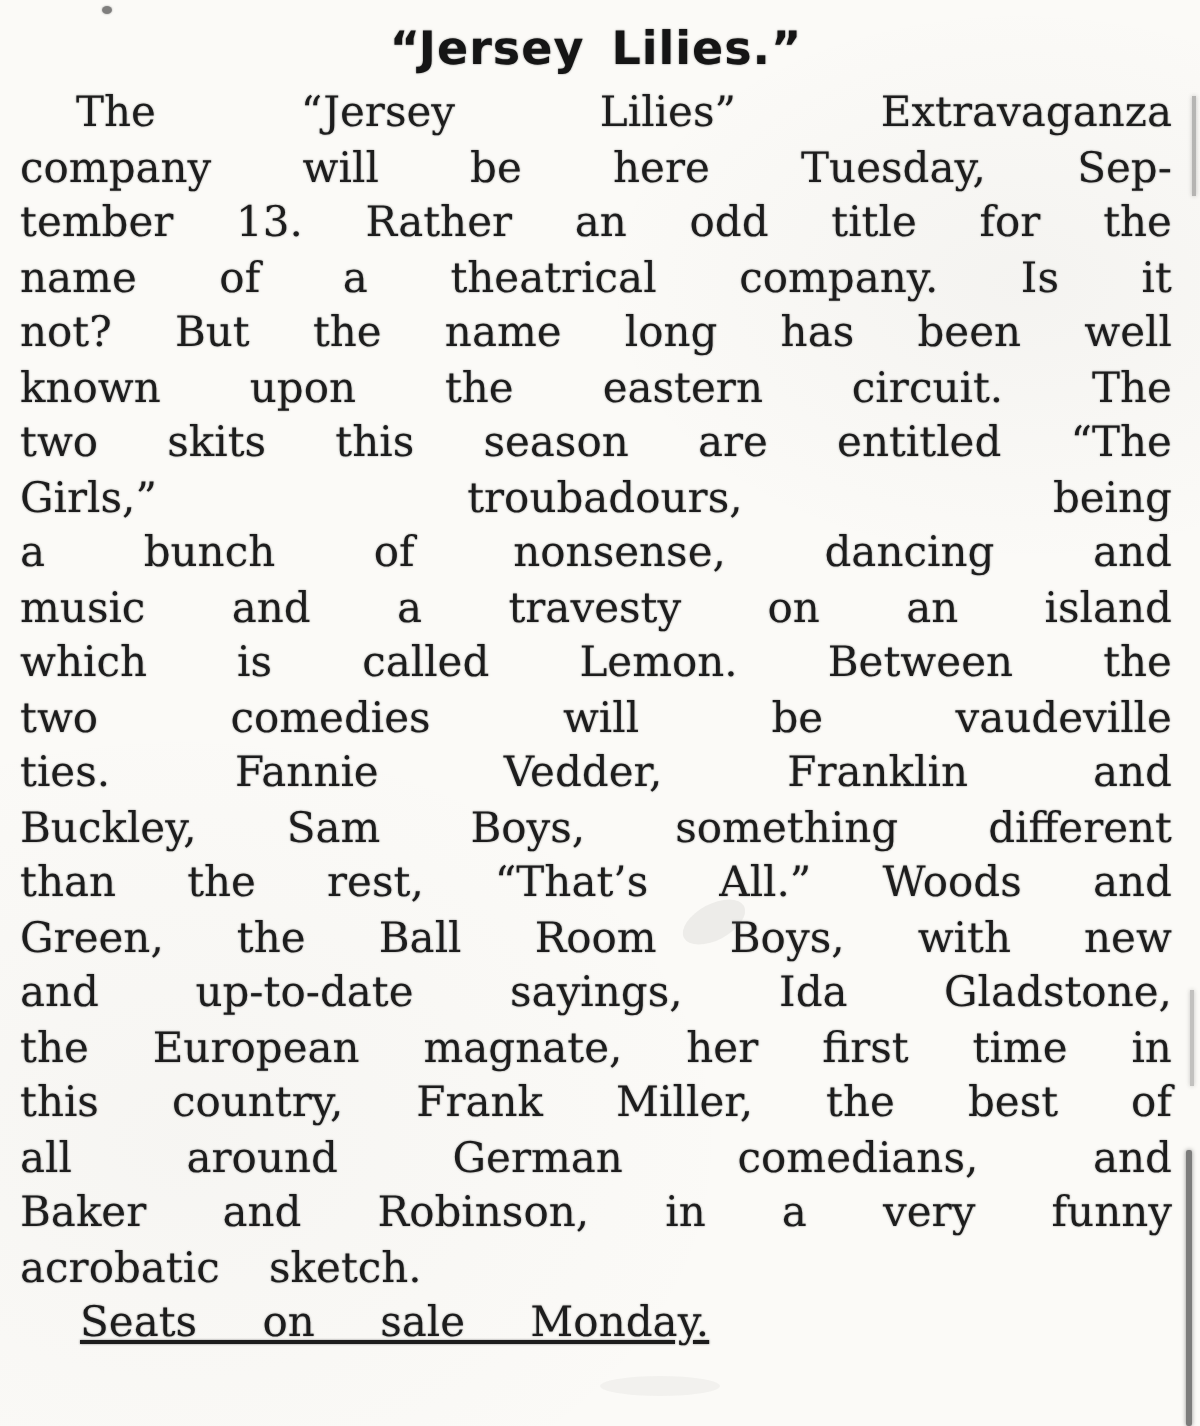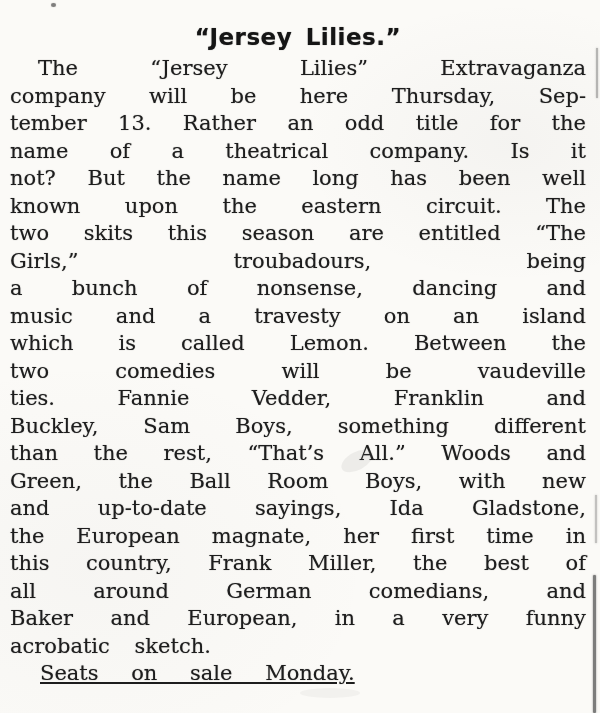--- a/index.html
+++ b/index.html
@@ -16,21 +16,21 @@
     content:"";
     position:absolute; inset:0;
     background:
       radial-gradient(ellipse 300px 200px at 85% 20%, rgba(120,120,120,0.05), transparent 70%),
       radial-gradient(ellipse 400px 300px at 15% 80%, rgba(130,130,130,0.04), transparent 70%);
     pointer-events:none;
   }
   .column {
     position: absolute;
     left: 10px;
-    top: 24px;
+    top: 12px;
     width: 576px;
     color: #1d1d1d;
   }
   .headline {
     font-family: "DejaVu Sans", sans-serif;
     font-weight: bold;
     font-size: 23px;
     line-height: 27px;
     text-align: center;
     letter-spacing: 0.5px;
@@ -91,21 +91,21 @@
         <span>The</span>
         <span>“Jersey</span>
         <span>Lilies”</span>
         <span>Extravaganza</span>
       </div>
       <div class="line just">
         <span>company</span>
         <span>will</span>
         <span>be</span>
         <span>here</span>
-        <span>Thursday,</span>
+        <span>Tuesday,</span>
         <span>Sep-</span>
       </div>
       <div class="line just">
         <span>tember</span>
         <span>13.</span>
         <span>Rather</span>
         <span>an</span>
         <span>odd</span>
         <span>title</span>
         <span>for</span>
@@ -244,21 +244,21 @@
       <div class="line just">
         <span>all</span>
         <span>around</span>
         <span>German</span>
         <span>comedians,</span>
         <span>and</span>
       </div>
       <div class="line just">
         <span>Baker</span>
         <span>and</span>
-        <span>European,</span>
+        <span>Robinson,</span>
         <span>in</span>
         <span>a</span>
         <span>very</span>
         <span>funny</span>
       </div>
       <div class="line" style="word-spacing: 18px;">acrobatic sketch.</div>
       <div class="line" style="padding-left: 30px; word-spacing: 26px; text-decoration: underline;">Seats on sale Monday.</div>
     </div>
 
   <div class="rule-a"></div>

